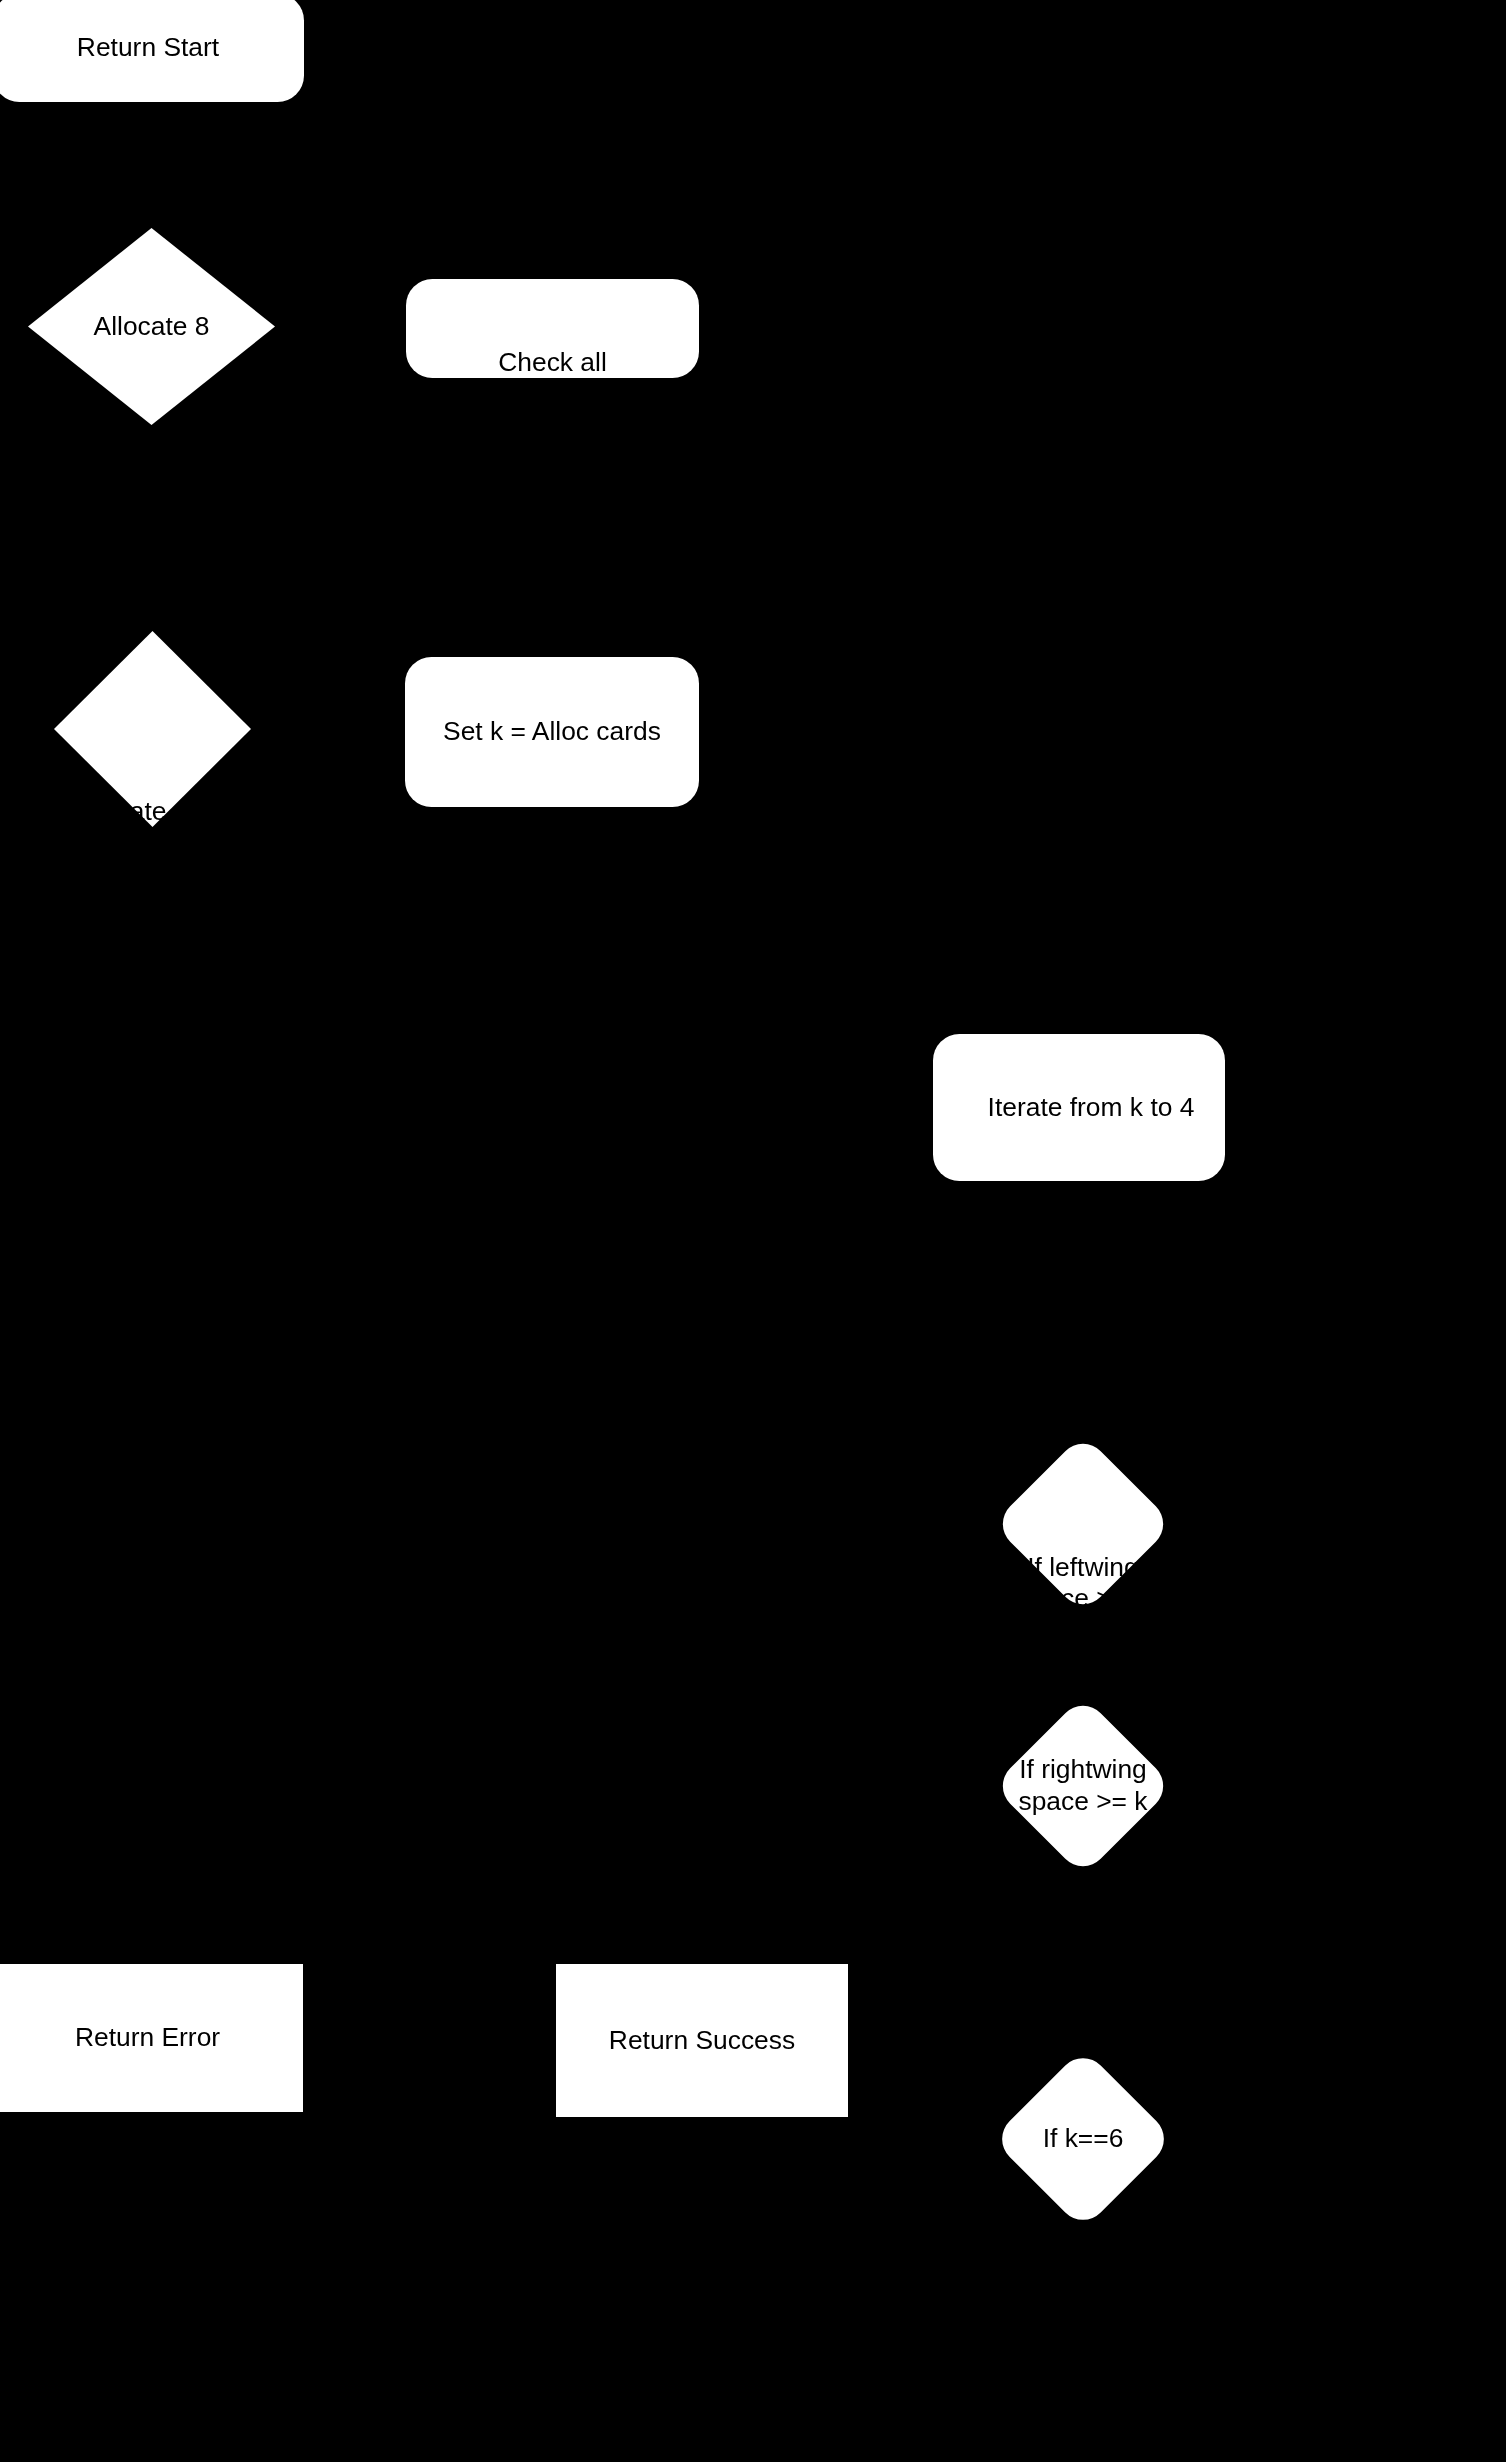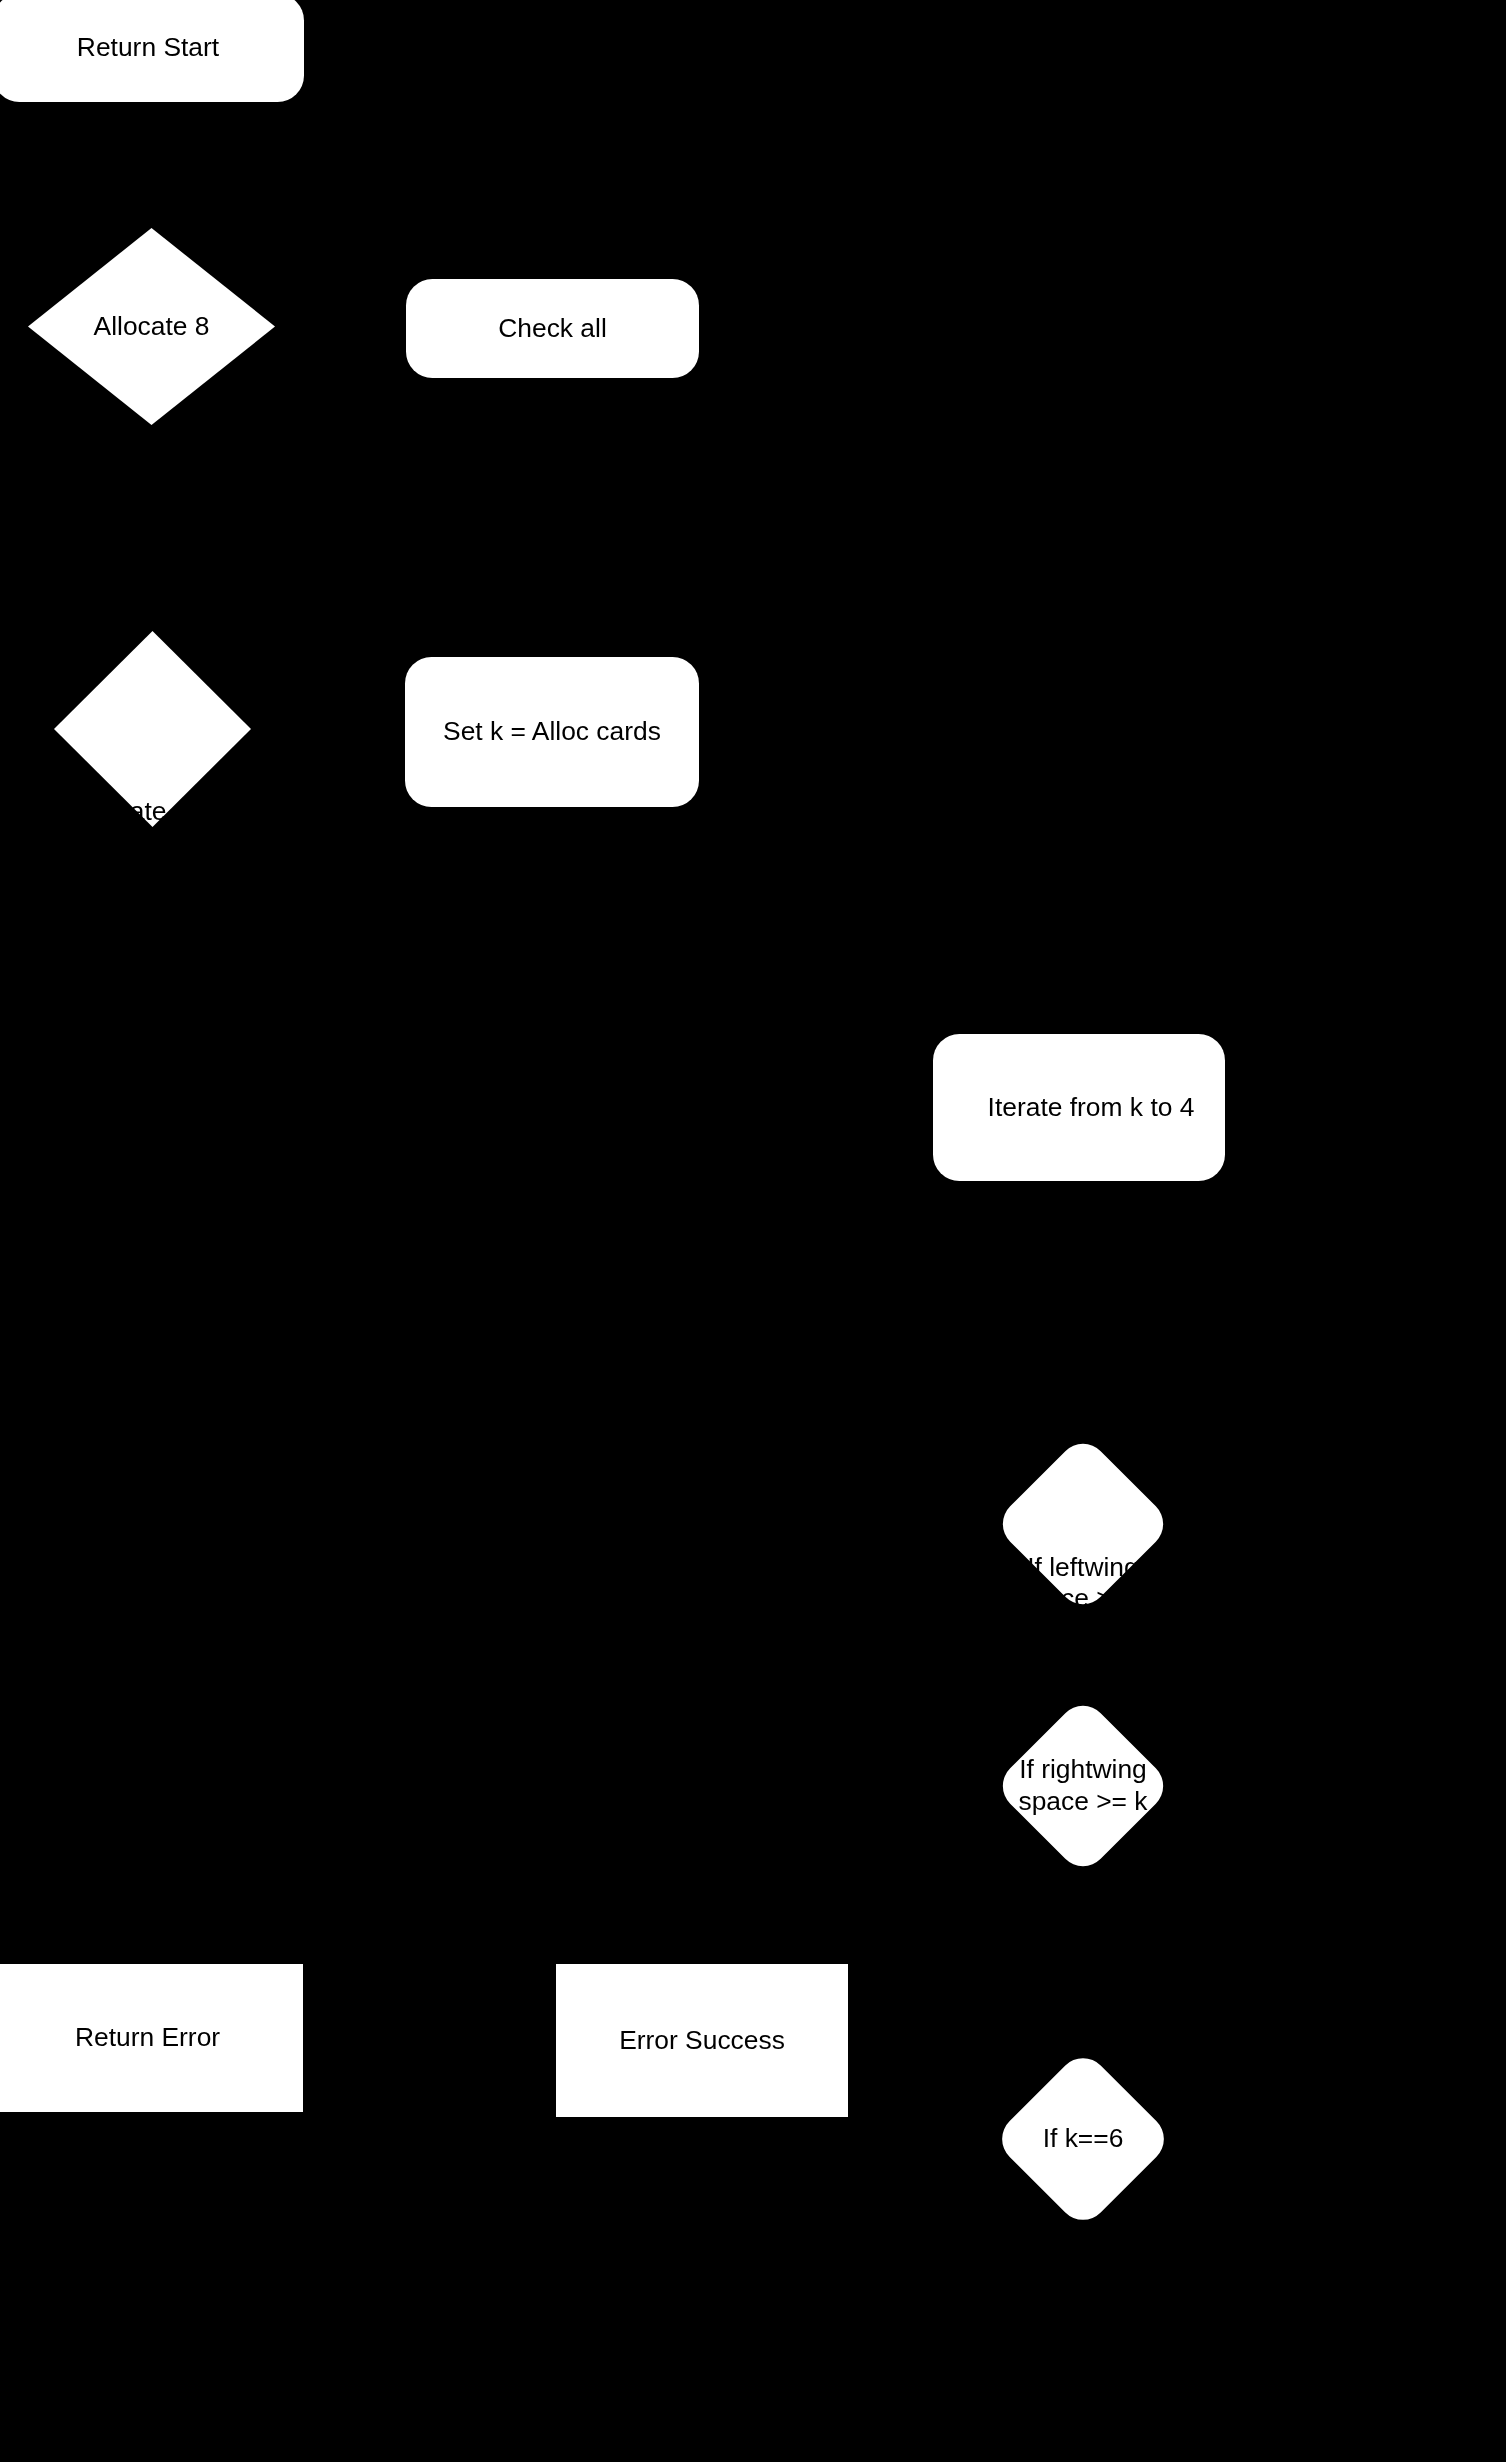--- a/index.html
+++ b/index.html
@@ -85,21 +85,21 @@
 
   <div class="node shape-round-rect" style="left:-7.5px; top:-6.3px; width:311px; height:108px;">
     <span class="label">Return Start</span>
   </div>
 
   <div class="node shape-diamond overflow-label" style="left:28px; top:228px; width:247px; height:197px;">
     <span class="diamond-fill"></span>
     <span class="label">Allocate 8</span>
   </div>
 
-  <div class="node shape-round-rect" style="left:406px; top:279px; width:293px; height:99px;">
+  <div class="node shape-round-rect" style="left:406px; top:279px; width:293px; height:99px;align-items:flex-end;">
     <span class="label">Check all</span>
   </div>
 
   <div class="node shape-diamond overflow-label" style="left:54px; top:631px; width:197px; height:196px;align-items:flex-end;">
     <span class="diamond-fill"></span>
     <span class="label">Allocate 1,2,4</span>
   </div>
 
   <div class="node shape-round-rect" style="left:405px; top:657px; width:294px; height:150px;">
     <span class="label">Set k = Alloc cards</span>
@@ -119,21 +119,21 @@
     <span class="diamond-round-fill" style="width:128px; height:128px;"></span>
     <span class="label">If rightwing
 space &gt;= k</span>
   </div>
 
   <div class="node shape-rect" style="left:-7.5px; top:1964px; width:310px; height:148px;">
     <span class="label">Return Error</span>
   </div>
 
   <div class="node shape-rect" style="left:556px; top:1964px; width:292px; height:153px;">
-    <span class="label">Error Success</span>
+    <span class="label">Return Success</span>
   </div>
 
   <div class="node shape-diamond-round" style="left:992px; top:2048px; width:182px; height:182px;">
     <span class="diamond-round-fill" style="width:129px; height:129px;"></span>
     <span class="label">If k==6</span>
   </div>
 
 </div>
 
 

